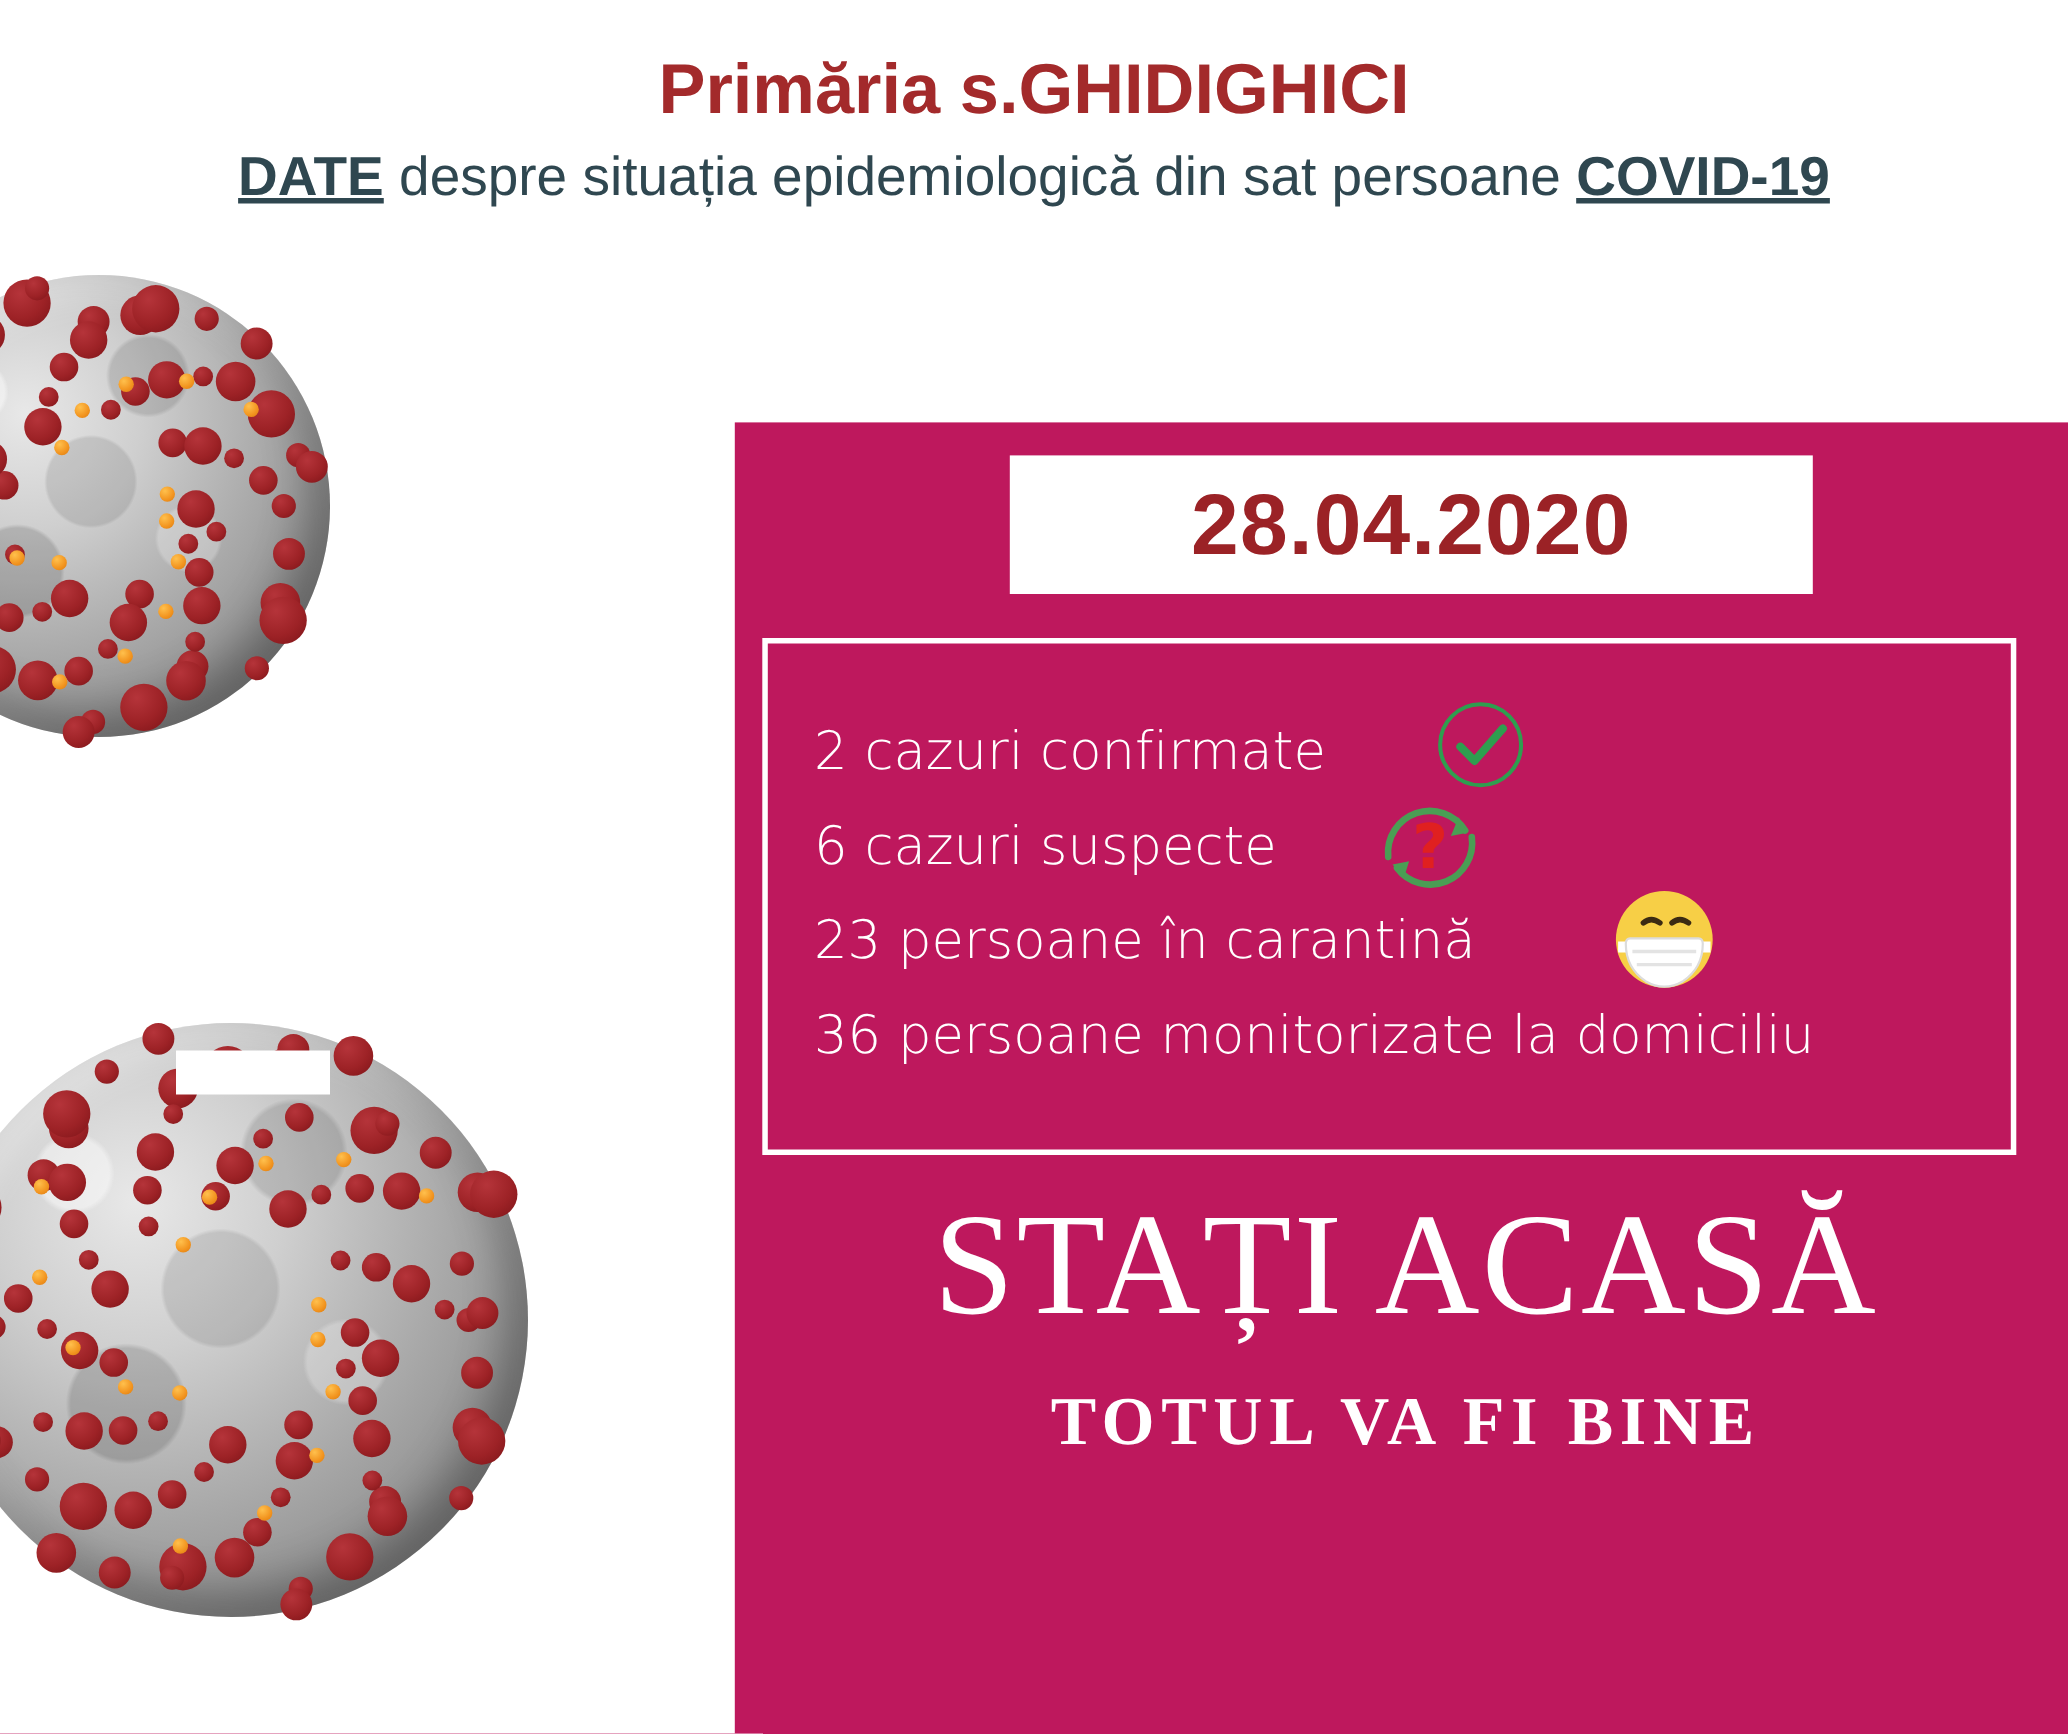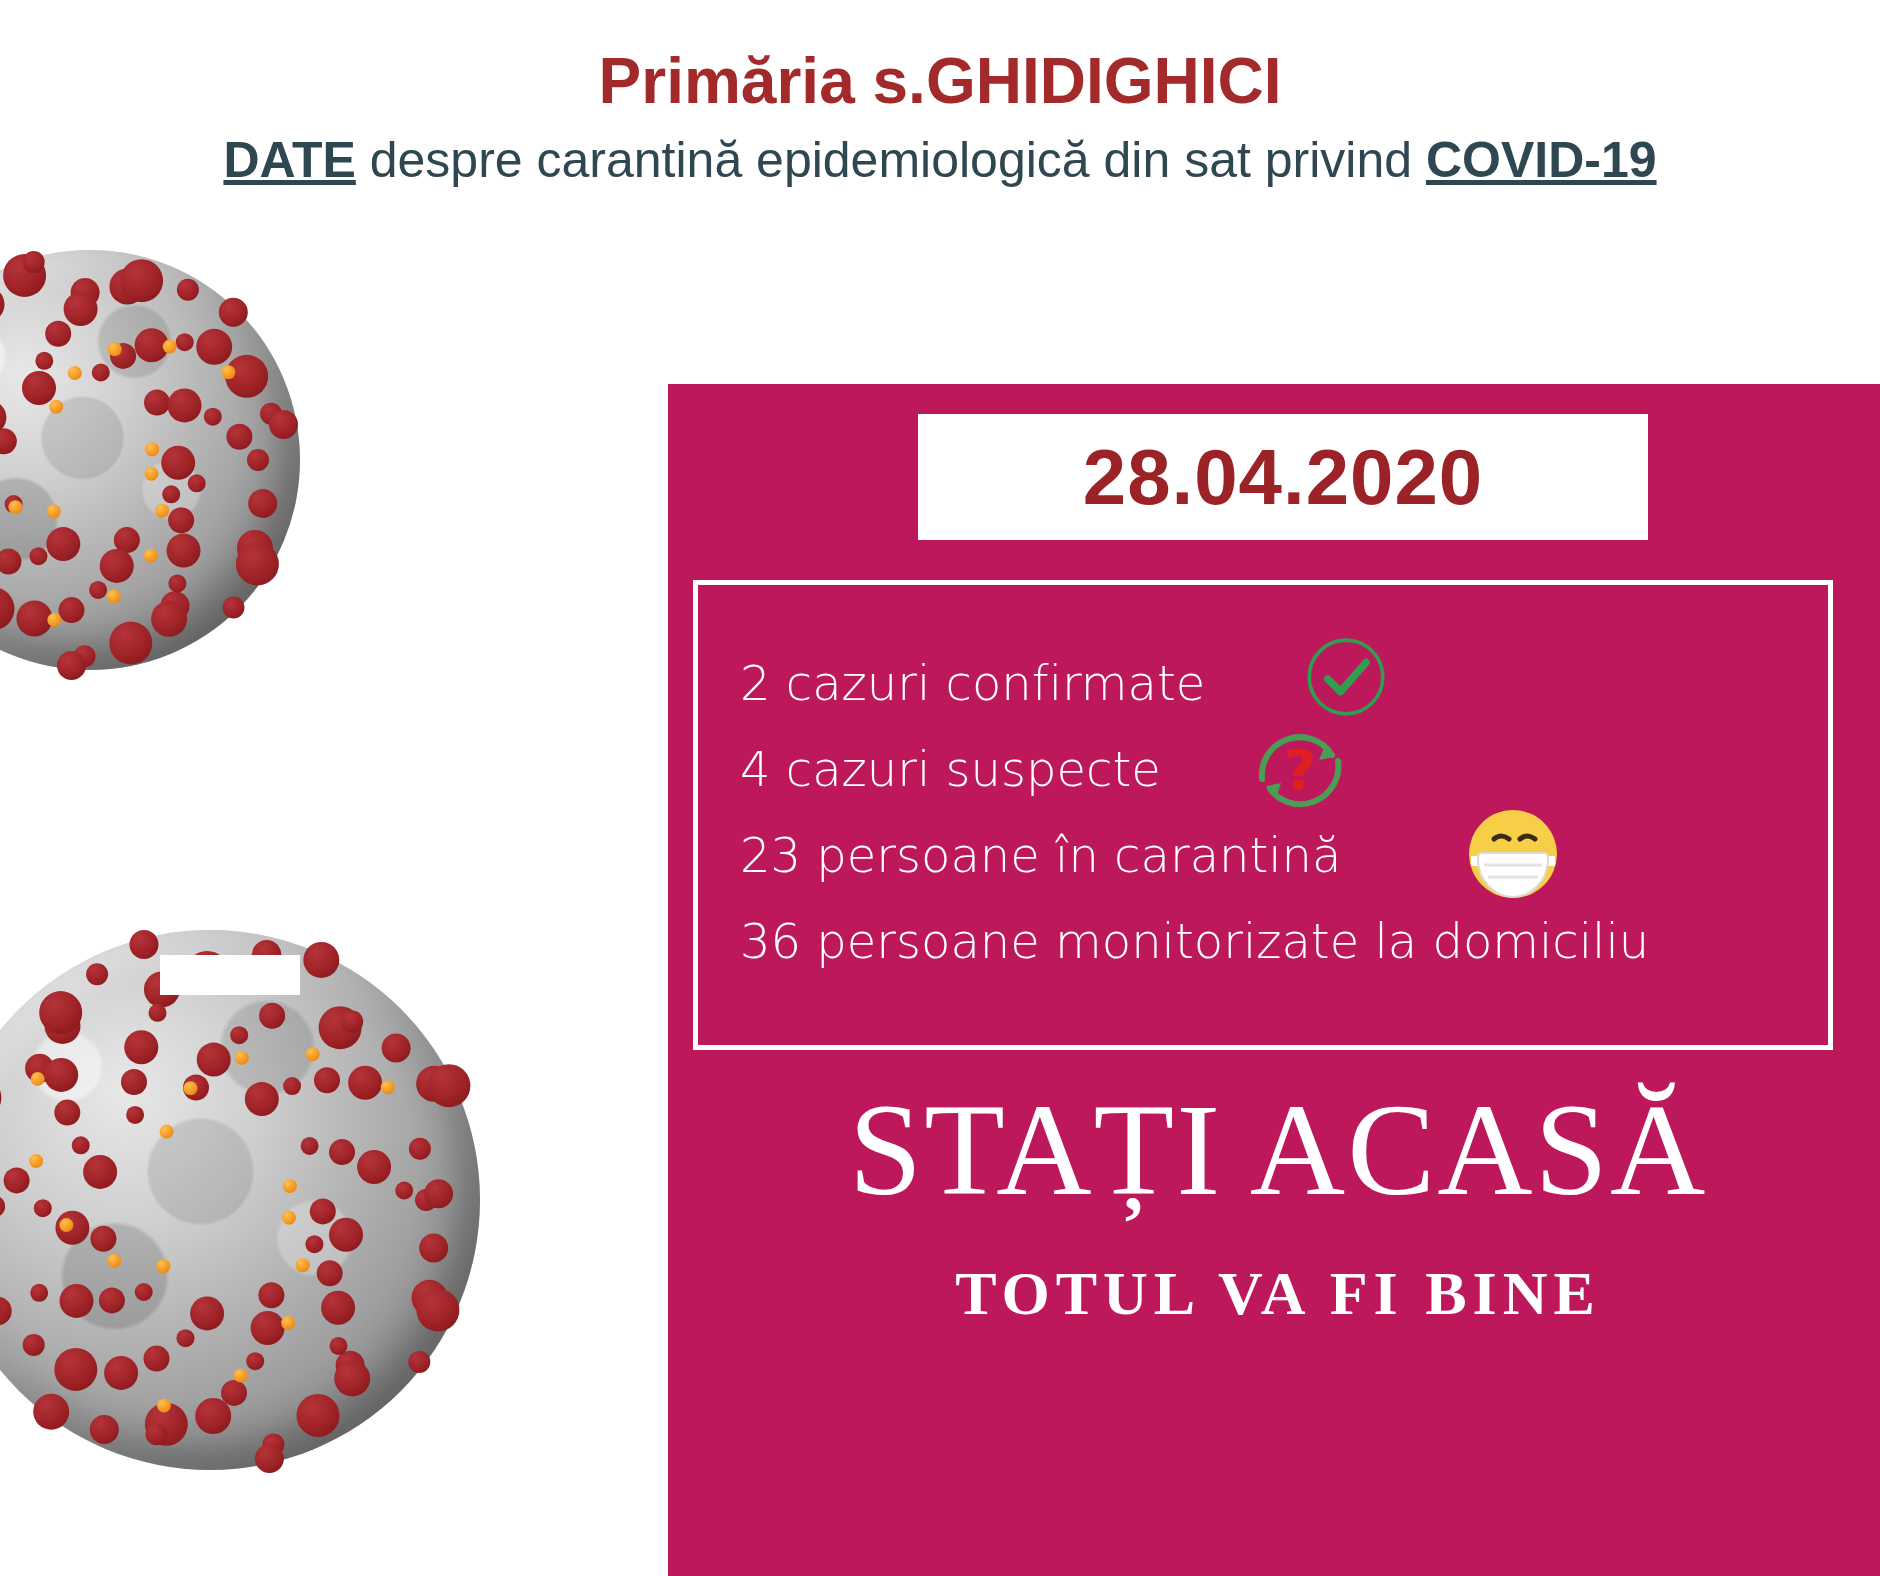--- a/index.html
+++ b/index.html
@@ -227,21 +227,21 @@
     margin-top: 42px;
     font-weight: bold;
   }
 </style>
 </head>
 <body>
 
 <div class="header">
   <div class="title-main">Primăria s.GHIDIGHICI</div>
   <div class="subtitle">
-    <b>DATE</b><span> despre carantină epidemiologică din sat privind </span><b>COVID-19</b>
+    <b>DATE</b><span> despre situația epidemiologică din sat persoane </span><b>COVID-19</b>
   </div>
 </div>
 
 <div class="virus" id="virus-top">
   <div class="core"></div>
 <div class="spike" style="width: 22px; height: 22px; margin-left: -11px; margin-top: -11px; transform: translate(168px, 0px);"></div>
     <div class="spike" style="width: 29px; height: 29px; margin-left: -14.5px; margin-top: -14.5px; transform: translate(172.2px, 43px);"></div>
     <div class="spike" style="width: 36px; height: 36px; margin-left: -18px; margin-top: -18px; transform: translate(164.9px, 87.9px);"></div>
     <div class="spike" style="width: 43px; height: 43px; margin-left: -21.5px; margin-top: -21.5px; transform: translate(166.9px, 103.4px);"></div>
     <div class="spike" style="width: 22px; height: 22px; margin-left: -11px; margin-top: -11px; transform: translate(143.5px, 147.5px);"></div>
@@ -420,21 +420,21 @@
         <span>2 cazuri confirmate</span>
         <span class="icon-check">
           <svg viewBox="0 0 100 100" width="92" height="92" aria-hidden="true">
             <circle cx="50" cy="50" r="40" fill="none" stroke="#2e9e4f" stroke-width="4"></circle>
             <path d="M30 52 L44 66 L72 34" fill="none" stroke="#2e9e4f" stroke-width="8" stroke-linecap="round" stroke-linejoin="round"></path>
           </svg>
         </span>
       </div>
 
       <div class="stat-line">
-        <span>4 cazuri suspecte</span>
+        <span>6 cazuri suspecte</span>
         <span class="icon-question">
           <svg viewBox="0 0 120 112" width="120" height="112" aria-hidden="true">
             <path d="M22 66 A38 38 0 0 1 92 42" fill="none" stroke="#4a9e54" stroke-width="6" stroke-linecap="round"></path>
             <path d="M86 30 L94 44 L79 47 Z" fill="#4a9e54"></path>
             <path d="M98 48 A38 38 0 0 1 30 76" fill="none" stroke="#4a9e54" stroke-width="6" stroke-linecap="round"></path>
             <path d="M36 86 L26 73 L41 70 Z" fill="#4a9e54"></path>
             <text x="60" y="76" font-family="DejaVu Sans, sans-serif" font-size="56" font-weight="bold" fill="#e02020" text-anchor="middle">?</text>
           </svg>
         </span>
       </div>

